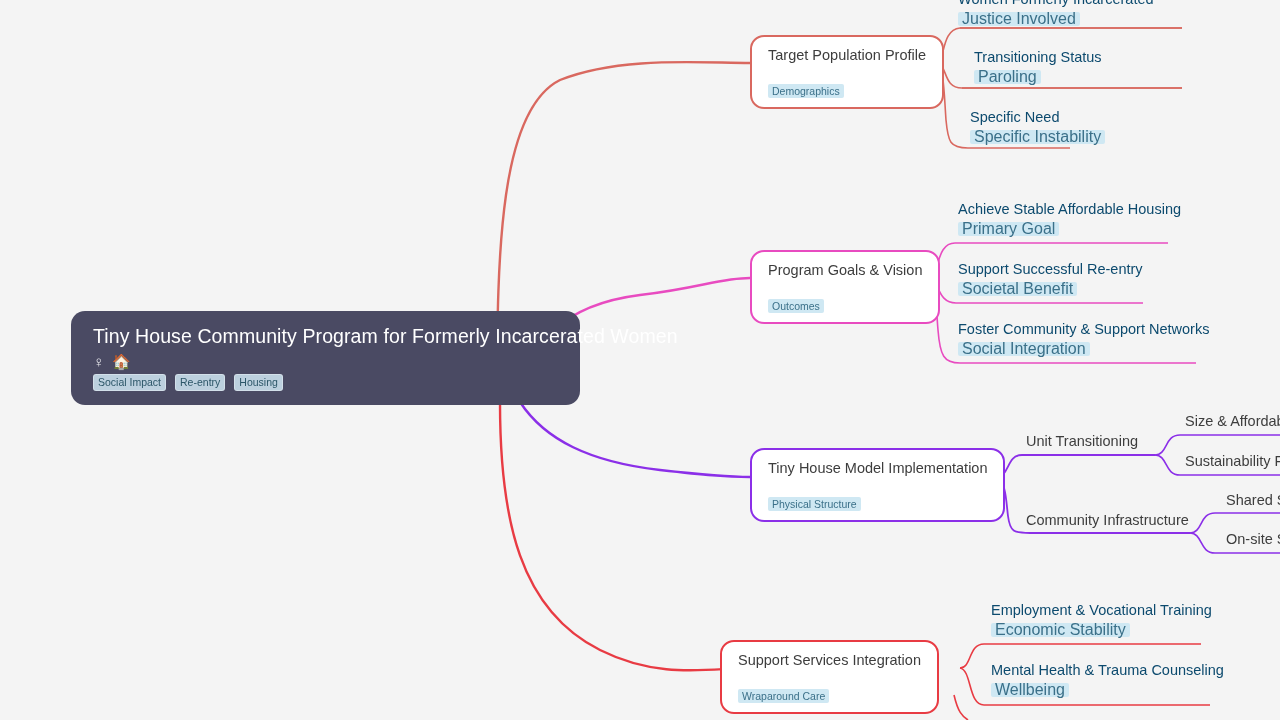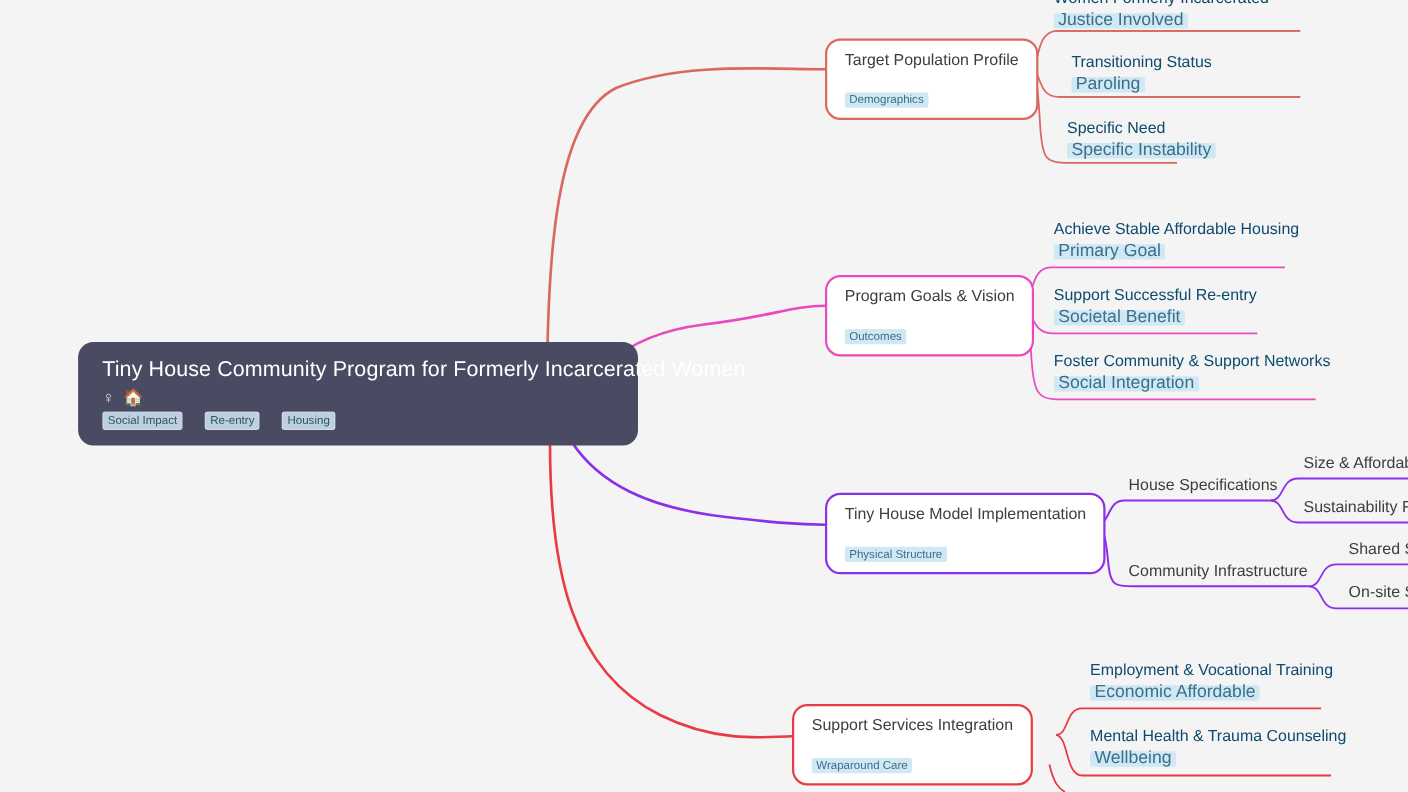--- a/index.html
+++ b/index.html
@@ -54,21 +54,21 @@
   .root-icons {
     margin-top: 4px;
     font-size: 15px;
     line-height: 19px;
     color: #e8e8ee;
     letter-spacing: 2px;
   }
   .root-tags {
     margin-top: 3px;
     display: flex;
-    gap: 20px;
+    gap: 9px;
   }
   .root-tag {
     display: inline-block;
     background: rgba(208,232,243,0.85);
     color: #2c5668;
     border: 1px solid rgba(255,255,255,0.35);
     border-radius: 3px;
     font-size: 10.5px;
     line-height: 13px;
     padding: 1px 4px;
@@ -230,40 +230,40 @@
   <div class="leaf" style="left:958px; top:320px;">
     <div class="leaf-title">Foster Community &amp; Support Networks</div>
     <span class="leaf-tag">Social Integration</span>
   </div>
 
   <div class="branch-node" style="left:750px; top:448px; border-color:#8b2fe8;">
     <div class="branch-title">Tiny House Model Implementation</div>
     <span class="branch-tag">Physical Structure</span>
   </div>
 
-  <div class="mid" style="left:1026px; top:432px;">House Specifications</div>
+  <div class="mid" style="left:1026px; top:432px;">Unit Transitioning</div>
 
   <div class="mid" style="left:1026px; top:511px;">Community Infrastructure</div>
 
   <div class="subleaf" style="left:1185px; top:412px;">Size &amp; Affordabi</div>
 
   <div class="subleaf" style="left:1185px; top:452px;">Sustainability F</div>
 
   <div class="subleaf" style="left:1226px; top:491px;">Shared S</div>
 
   <div class="subleaf" style="left:1226px; top:530px;">On-site S</div>
 
   <div class="branch-node" style="left:720px; top:640px; border-color:#e83b43;">
     <div class="branch-title">Support Services Integration</div>
     <span class="branch-tag">Wraparound Care</span>
   </div>
 
   <div class="leaf" style="left:991px; top:601px;">
     <div class="leaf-title">Employment &amp; Vocational Training</div>
-    <span class="leaf-tag">Economic Affordable</span>
+    <span class="leaf-tag">Economic Stability</span>
   </div>
 
   <div class="leaf" style="left:991px; top:661px;">
     <div class="leaf-title">Mental Health &amp; Trauma Counseling</div>
     <span class="leaf-tag">Wellbeing</span>
   </div>
 
 </div>
 
 </body></html>

